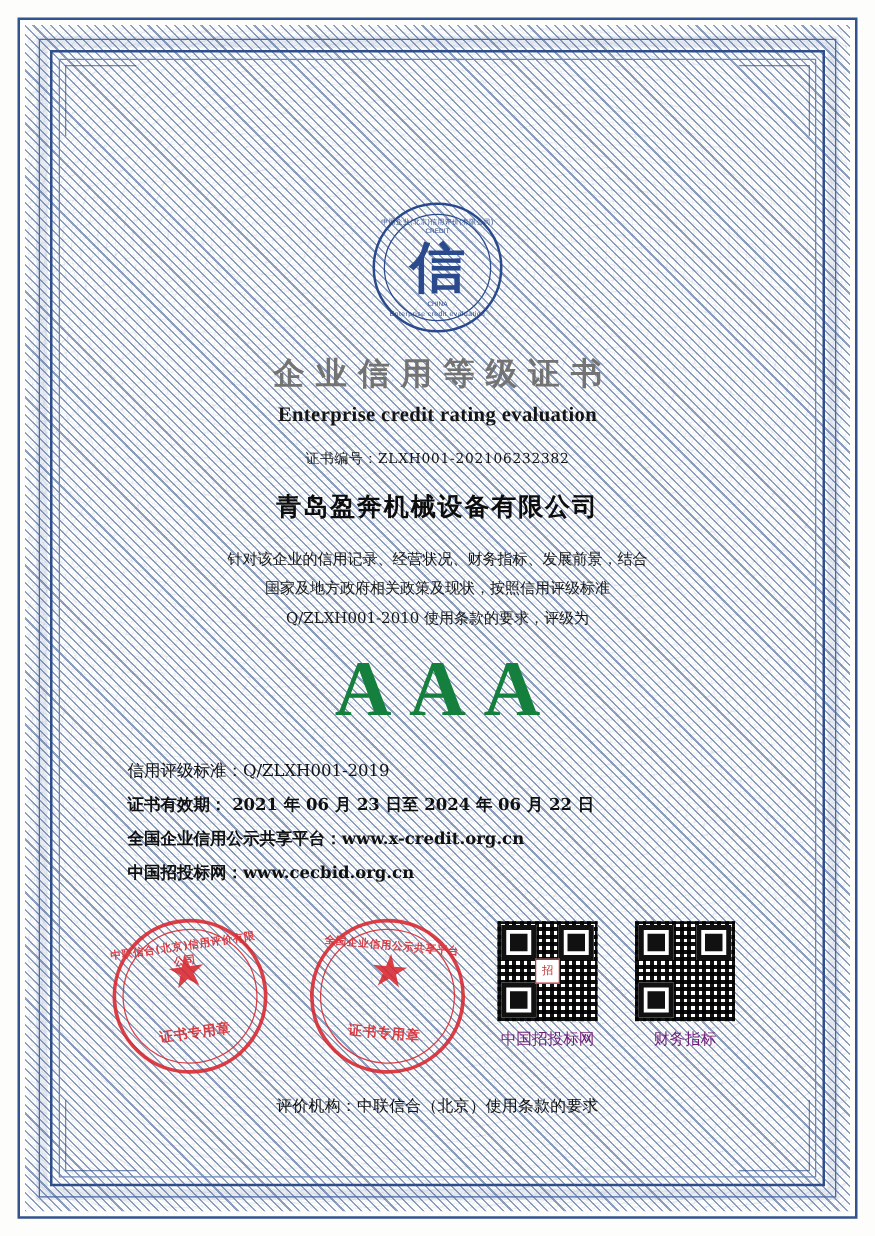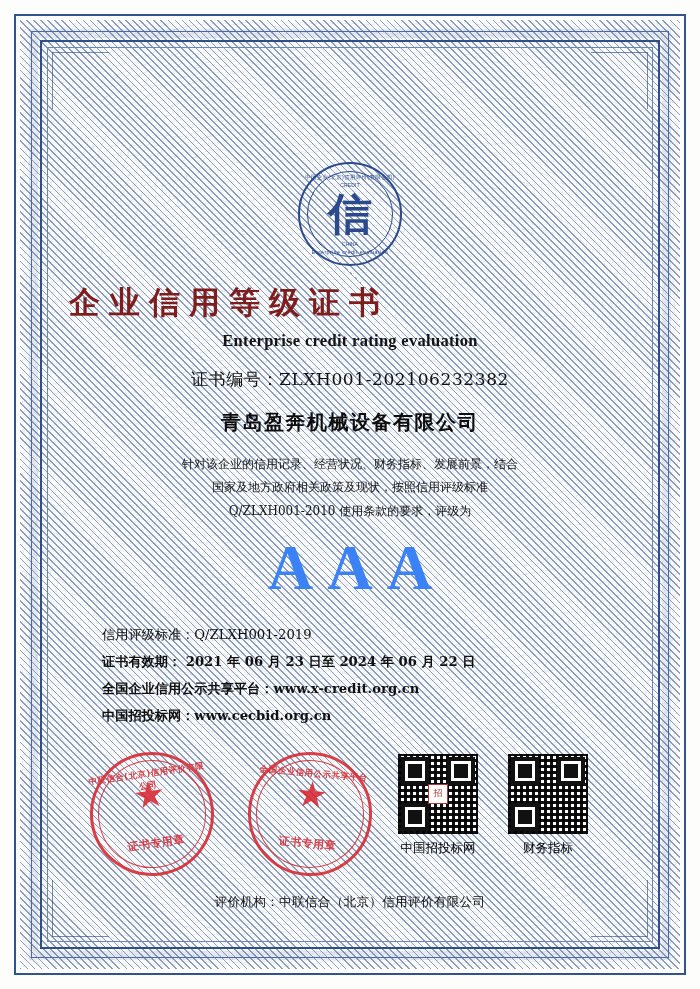--- a/index.html
+++ b/index.html
@@ -126,42 +126,42 @@
     letter-spacing: 0.4px;
     font-family: "Liberation Sans", sans-serif;
   }
   .emblem-arc-top { top: 12px; }
   .emblem-arc-bottom { bottom: 11px; }
   .emblem-arc-top2 { position: absolute; top: 20px; left:0; right:0; text-align:center; font-size: 5.2px; color:#2a4a8d; font-family:"Liberation Sans", sans-serif;}
   .emblem-arc-bottom2 { position: absolute; bottom: 19px; left:0; right:0; text-align:center; font-size: 5.2px; color:#2a4a8d; font-family:"Liberation Sans", sans-serif;}
 
   
   .title-cn {
-    text-align: left;
+    text-align: center;
     margin-top: 16px;
-    font-size: 31px;
+    font-size: 25px;
     font-weight: bold;
     letter-spacing: 9px;
-    color: #7f1d1d;
+    color: #737373;
     font-family: "DejaVu Serif", serif;
     text-indent: 9px;
   }
   .title-en {
     text-align: center;
     margin-top: 7px;
     font-size: 16.5px;
     font-weight: bold;
     color: #141414;
     font-family: "Liberation Serif", serif;
     letter-spacing: 0.3px;
   }
   .cert-no {
     text-align: center;
     margin-top: 17px;
-    font-size: 17px;
+    font-size: 11px;
     color: #111;
     font-family: "DejaVu Serif", serif;
     letter-spacing: 0.6px;
   }
   .company {
     text-align: center;
     margin-top: 18px;
     font-size: 20px;
     font-weight: bold;
     color: #0d0d0d;
@@ -174,21 +174,21 @@
     font-size: 12px;
     line-height: 1.95;
     color: #161616;
     font-family: "DejaVu Serif", serif;
   }
   .grade {
     text-align: center;
     margin-top: 6px;
     font-size: 63px;
     font-weight: bold;
-    color: #3b82f6;
+    color: #15803d;
     font-family: "Liberation Serif", serif;
     letter-spacing: 14px;
     text-indent: 14px;
     line-height: 1.25;
   }
 
   
   .details {
     margin-top: 14px;
     padding-left: 42px;
@@ -294,21 +294,21 @@
     border: 1px solid #b33;
     color: #b33;
     font-size: 9px;
     font-family: "DejaVu Sans", sans-serif;
     display: flex; align-items: center; justify-content: center;
   }
   .qr-label {
     position: absolute;
     top: 98px;
     font-size: 12.5px;
-    color: #000000;
+    color: #701a75;
     font-family: "DejaVu Serif", serif;
     text-align: center;
     width: 110px;
   }
   .qr-label-1 { left: 323px; }
   .qr-label-2 { left: 433px; }
 
   .issuer {
     text-align: center;
     margin-top: 2px;
@@ -400,16 +400,16 @@
       <div class="qr qr-2">
         <div class="qr-finder qr-f-tl"></div>
         <div class="qr-finder qr-f-tr"></div>
         <div class="qr-finder qr-f-bl"></div>
       </div>
 
       <div class="qr-label qr-label-1">中国招投标网</div>
       <div class="qr-label qr-label-2">财务指标</div>
     </div>
 
-    <div class="issuer">评价机构：中联信合（北京）信用评价有限公司</div>
+    <div class="issuer">评价机构：中联信合（北京）使用条款的要求</div>
 
   </div>
 </div>
 
 </body></html>

